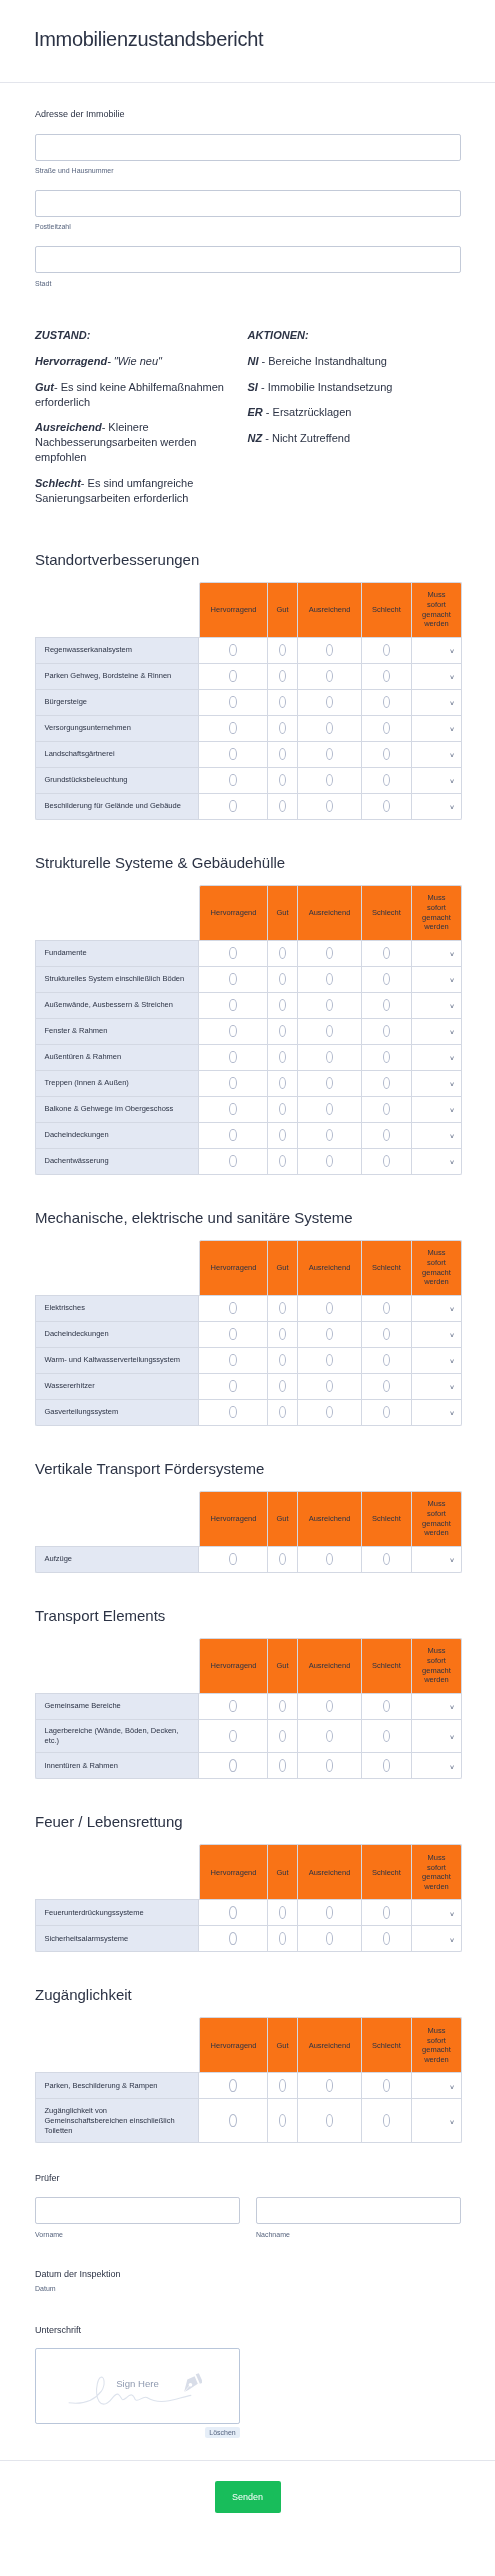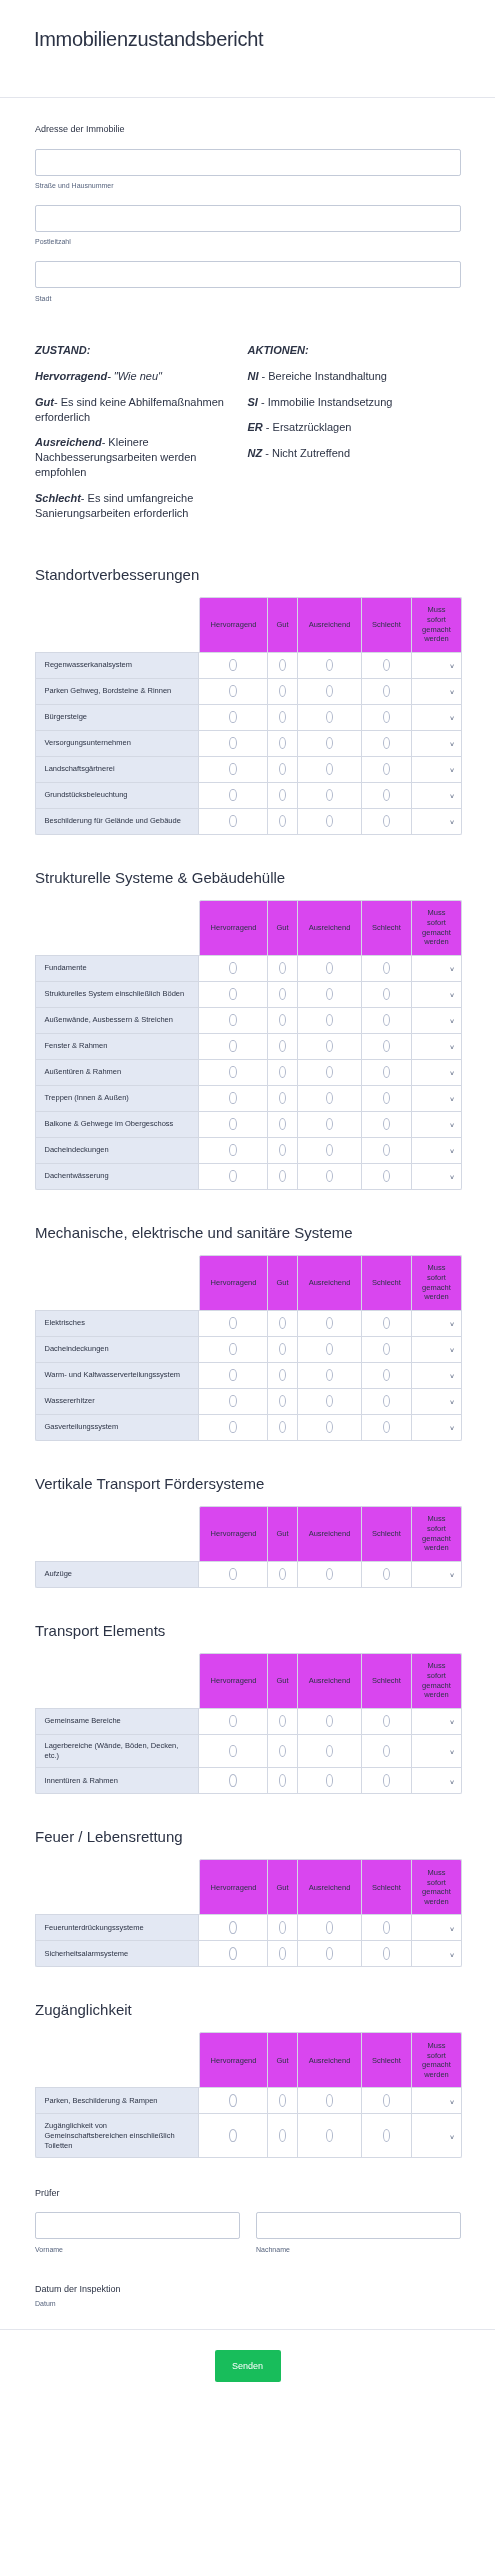--- a/index.html
+++ b/index.html
@@ -1,18 +1,18 @@
 <!DOCTYPE html>
 <html style="font-size:8.5px"><head>
 <meta charset="utf-8">
 <style>
   * { box-sizing: border-box; margin: 0; padding: 0; }
   html, body { width: 495px; background: #fff; }
   body { font-family: "Liberation Sans", "DejaVu Sans", sans-serif; color: #2c3345; }
-  .header { height: 98px; border-bottom: 0.5px solid #e3e5ec; padding: 28px 8px 0 34px; }
+  .header { height: 83px; border-bottom: 0.5px solid #e3e5ec; padding: 28px 8px 0 34px; }
   .header h1 { font-size: 20px; font-weight: 400; color: #2c3345; letter-spacing: -0.3px; }
   .form { padding: 0 35px; }
   .section-label { font-size: 9px; color: #2c3345; }
   .field-block { padding-top: 25.6px; }
   .txt { display: block; width: 426px; height: 27px; border: 0.5px solid #c3cad8; border-radius: 2.1px; background: #fff; font-family: "Liberation Sans", sans-serif; font-size: 8px; padding: 0 6.4px; }
   .sub { font-size: 7px; color: #57647e; margin-top: 6.4px; }
   .addr-first { margin-top: 15px; }
   .addr-row { margin-bottom: 6.4px; }
   .addr-row .sub { margin-top: 6.4px; }
   .addr-row + .addr-row { margin-top: 16px; }
@@ -20,21 +20,21 @@
   .legend { display: flex; padding-top: 35px; font-size: 11px; line-height: 15px; }
   .legend .col { width: 223px; }
   .legend .col p { margin-bottom: 10.7px; }
   .legend .hd { font-weight: 700; font-style: italic; margin-bottom: 10.7px; }
   .legend b { font-style: italic; }
 
   .matrix-section { padding-top: 34px; }
   .matrix-title { font-size: 15px; margin-bottom: 14px; }
   table.mx { border-collapse: separate; border-spacing: 0; width: 426px; table-layout: fixed; }
   table.mx th, table.mx td { border-right: 0.5px solid #d3d8e3; border-bottom: 0.5px solid #d3d8e3; }
-  table.mx thead th { background: #d946ef; font-weight: 400; font-size: 7.5px; color: #2c3345; height: 56px; text-align: center; vertical-align: middle; border-top: 0.5px solid #d3d8e3; padding: 0 3.2px; line-height: 9.6px; }
+  table.mx thead th { background: #f97316; font-weight: 400; font-size: 7.5px; color: #2c3345; height: 56px; text-align: center; vertical-align: middle; border-top: 0.5px solid #d3d8e3; padding: 0 3.2px; line-height: 9.6px; }
   table.mx thead th.blank { background: #fff; border: none; border-bottom: 0.5px solid #d3d8e3; }
   table.mx thead th.c1 { border-left: 0.5px solid #d3d8e3; border-top-left-radius: 2.1px; }
   table.mx thead th.c5 { border-top-right-radius: 2.1px; }
   table.mx tbody td.rl { background: #e3e8f3; font-size: 7.5px; color: #2c3345; padding: 6.4px 7.5px 6.4px 8.5px; border-left: 0.5px solid #d3d8e3; line-height: 10px; height: 26px; }
   table.mx tbody td.cell { text-align: center; vertical-align: middle; background: #fff; }
   table.mx tbody tr:last-child td.rl { border-bottom-left-radius: 2.1px; }
   table.mx tbody tr:last-child td.dd { border-bottom-right-radius: 2.1px; }
   .radio { display: inline-block; width: 7.5px; height: 12.8px; border: 0.5px solid #b1b9cc; border-radius: 50%; background: #fff; cursor: pointer; vertical-align: middle; }
   .dd { text-align: right !important; padding-right: 6.4px; }
   .chev { display: inline-block; font-size: 5.9px; color: #6a768f; transform: scaleX(1.3); cursor: pointer; }
@@ -526,18 +526,36 @@
         <div class="sub">Nachname</div>
       </div>
     </div>
   </div>
 
   <div class="field-block" style="padding-top:31px">
     <div class="section-label">Datum der Inspektion</div>
     <div class="sub">Datum</div>
   </div>
 
+  <div class="field-block" style="padding-top:33px">
+    <div class="section-label">Unterschrift</div>
+    <div class="sig">
+      <svg width="154" height="37" viewBox="0 0 290 70">
+        <path d="M10 62 C40 66, 60 56, 72 40 C80 28, 78 10, 70 14 C60 22, 58 70, 80 64 C92 60, 96 42, 104 46 C112 52, 108 62, 120 52 C128 44, 132 46, 136 56 C142 62, 150 48, 158 52 C168 58, 180 62, 200 58 C215 55, 230 50, 242 48" fill="none" stroke="#dce2ec" stroke-width="2"></path>
+      </svg>
+      <svg width="21" height="23.4" viewBox="0 0 40 44" style="left:145px;top:23.4px">
+        <polygon points="6,38 12,14 26,8 32,22 14,34" fill="#d8dde8"></polygon>
+        <polygon points="28,4 34,2 42,20 36,22" fill="#d8dde8"></polygon>
+        <circle cx="18" cy="24" r="3.5" fill="#fff"></circle>
+        <line x1="6" y1="38" x2="16" y2="26" stroke="#fff" stroke-width="1.2"></line>
+      </svg>
+      <div class="sig-text">Sign Here</div>
+    </div>
+    <div class="clear-wrap">
+      <button class="clear-btn">Löschen</button>
+    </div>
+  </div>
 </div>
 
 <div class="footer">
   <button class="submit">Senden</button>
 </div>
 
 
 </body></html>

